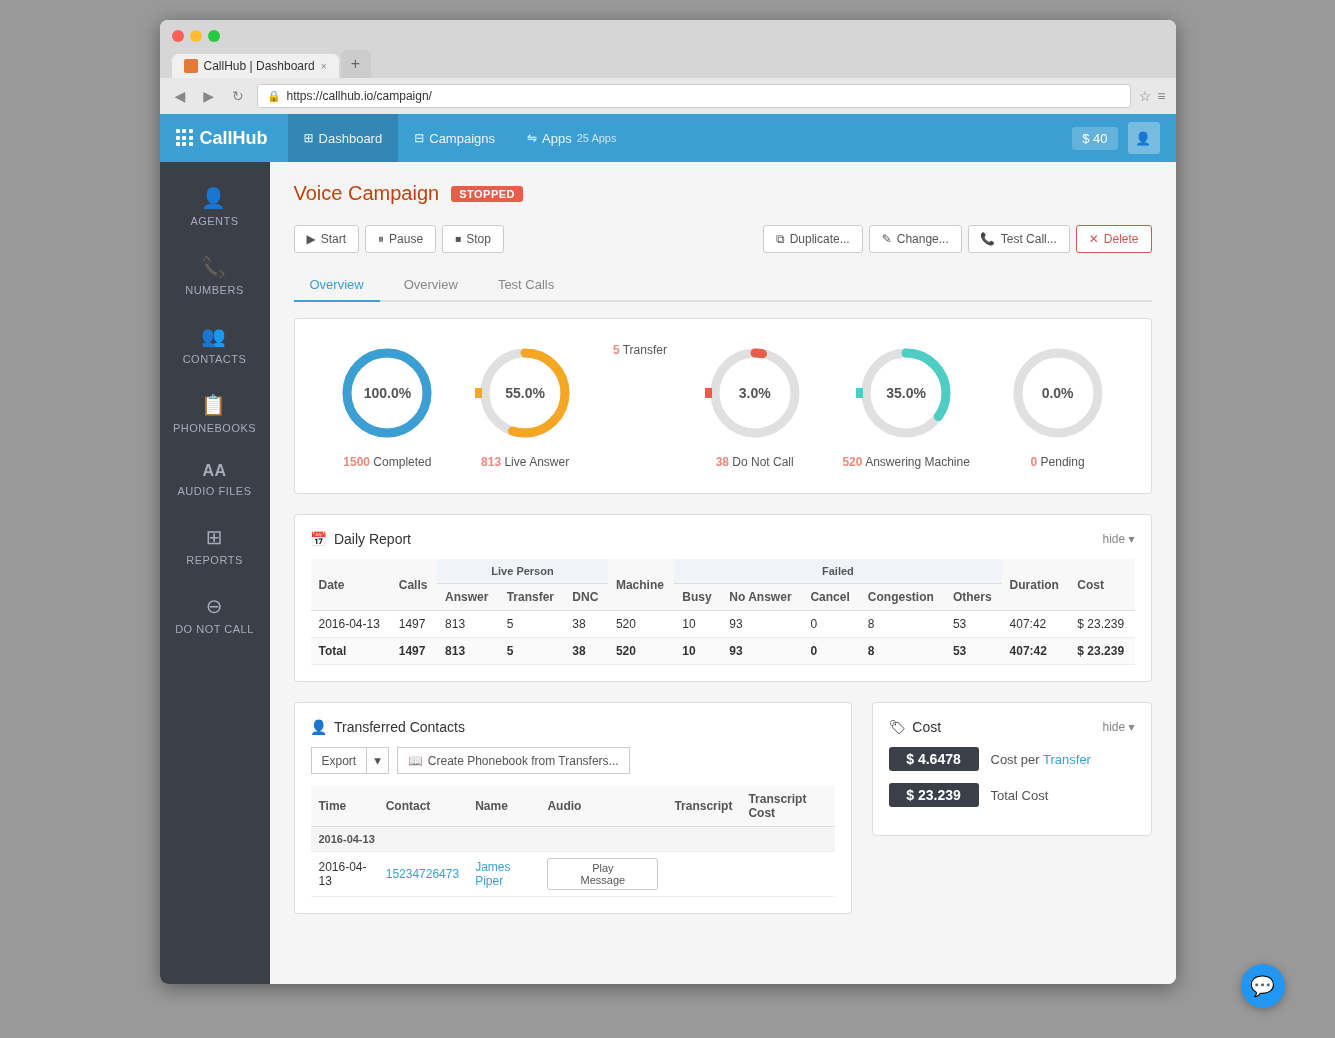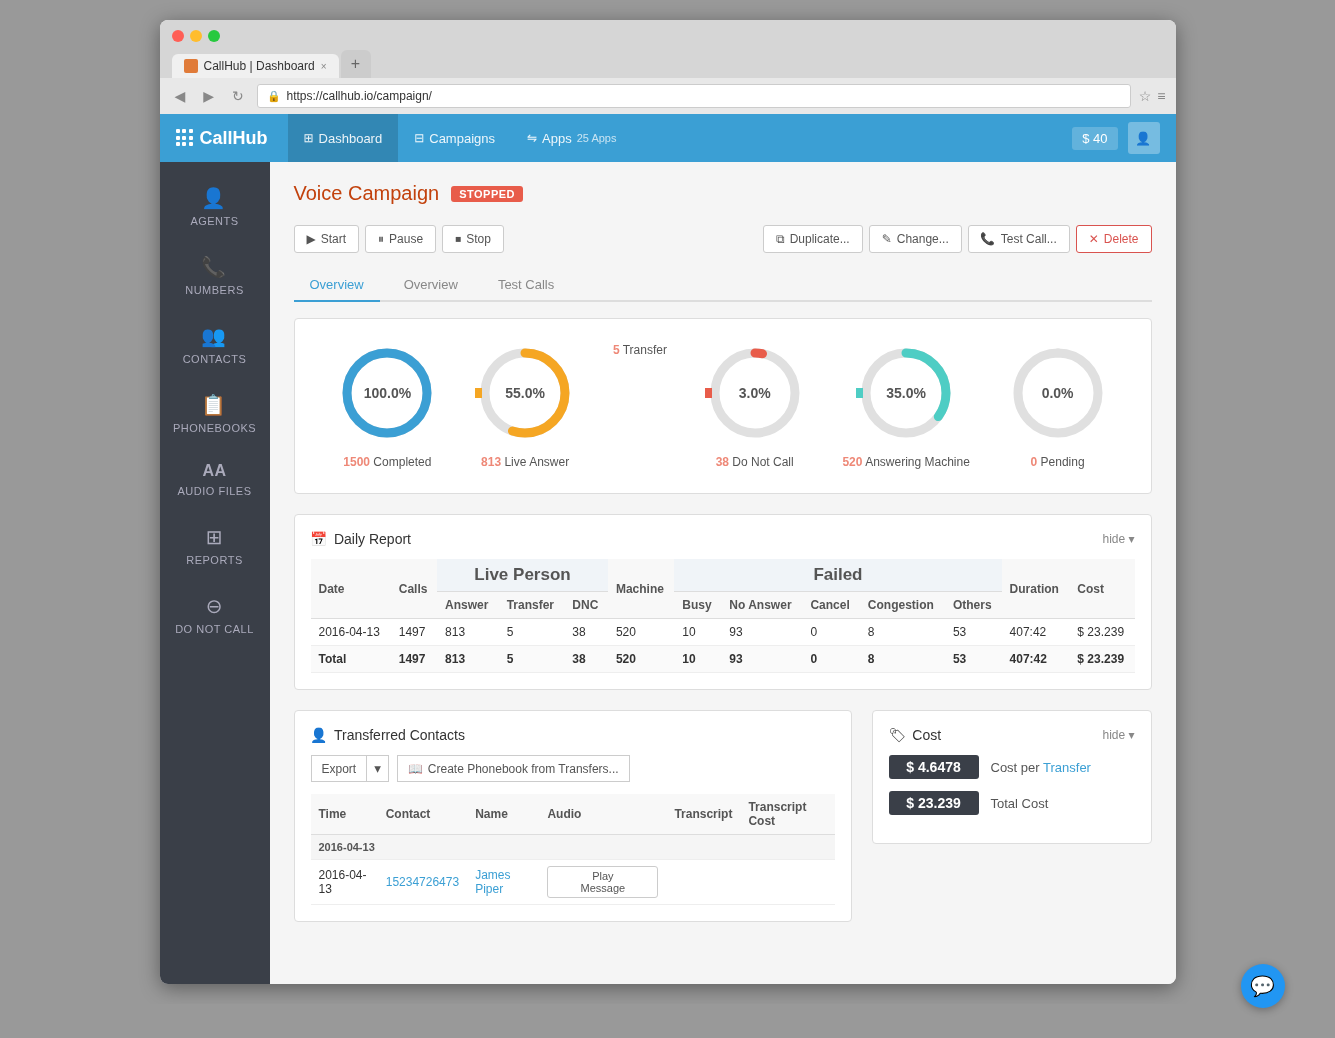--- a/index.html
+++ b/index.html
@@ -417,21 +417,21 @@
     }
 
     .data-table tr.total-row td {
       font-weight: bold;
       background: #fafafa;
     }
 
     .group-header {
       background: #f0f0f0;
       padding: 4px 8px;
-      font-size: 17px;
+      font-size: 11px;
       color: #666;
       text-align: center;
       font-weight: bold;
     }
 
     
     .bottom-grid {
       display: grid;
       grid-template-columns: 1fr auto;
       gap: 20px;

